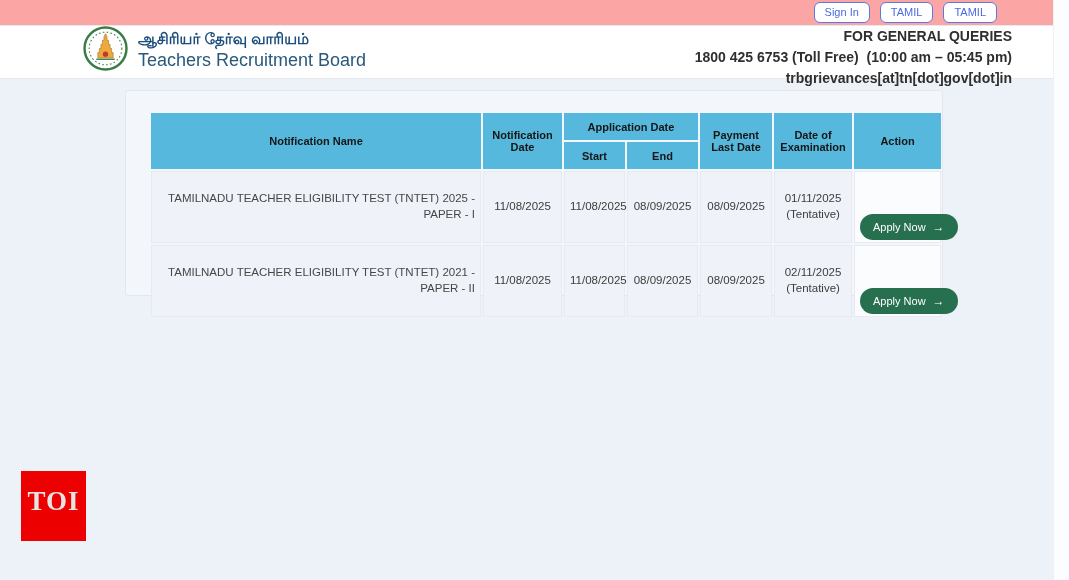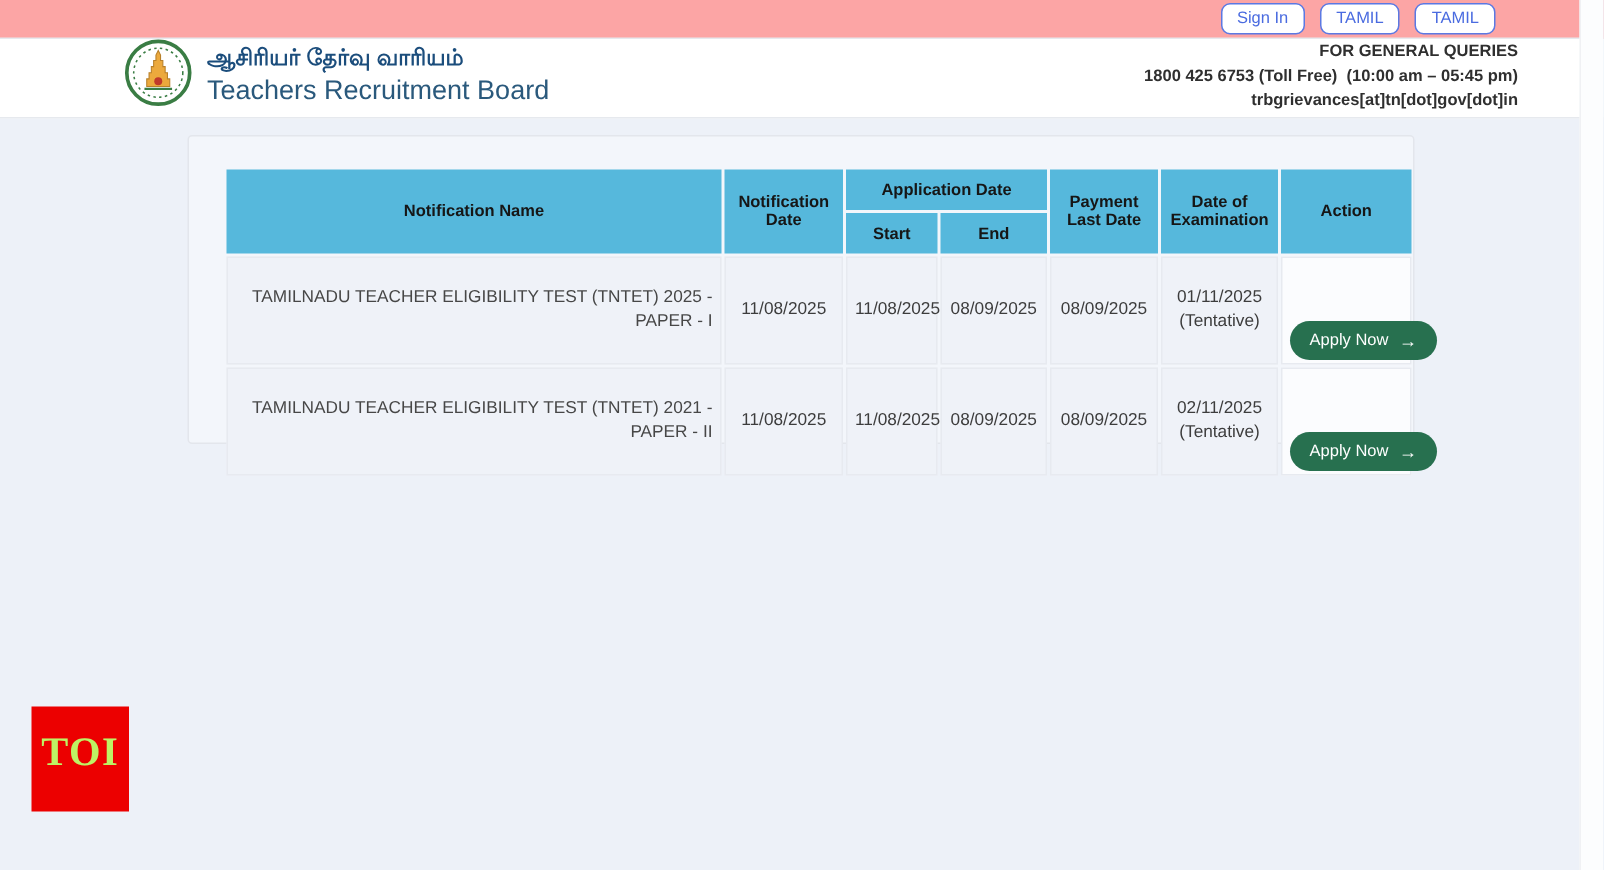--- a/index.html
+++ b/index.html
@@ -51,21 +51,21 @@
     line-height: 1.25;
   }
   .brand-title-english {
     font-size: 18px;
     font-weight: 500;
     color: #2a597c;
     line-height: 1.25;
   }
   .queries {
     text-align: right;
-    font-size: 11px;
+    font-size: 14px;
     font-weight: bold;
     color: #2f2f2f;
     line-height: 1.5;
   }
   .queries .pre { white-space: pre; }
   
   .card {
     position: absolute;
     left: 125px;
     top: 90px;
@@ -121,21 +121,21 @@
   .apply-btn .arrow { font-size: 12px; line-height: 1; }
   .exam-note { display: block; }
   
   .toi {
     position: absolute;
     left: 21px;
     top: 471px;
     width: 65px;
     height: 70px;
     background: #ec0000;
-    color: #bef264;
+    color: #e5e5e5;
     font-family: "Liberation Serif", serif;
     font-weight: bold;
     font-size: 27px;
     display: flex;
     justify-content: center;
     align-items: flex-start;
     padding-top: 15px;
     letter-spacing: 1px;
   }
   

